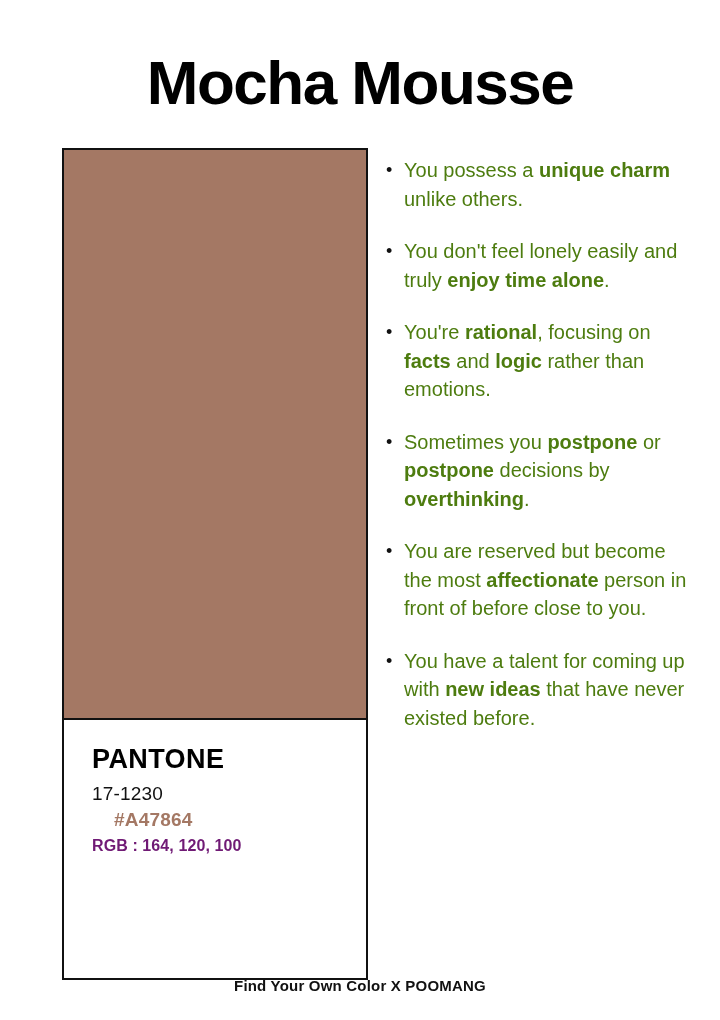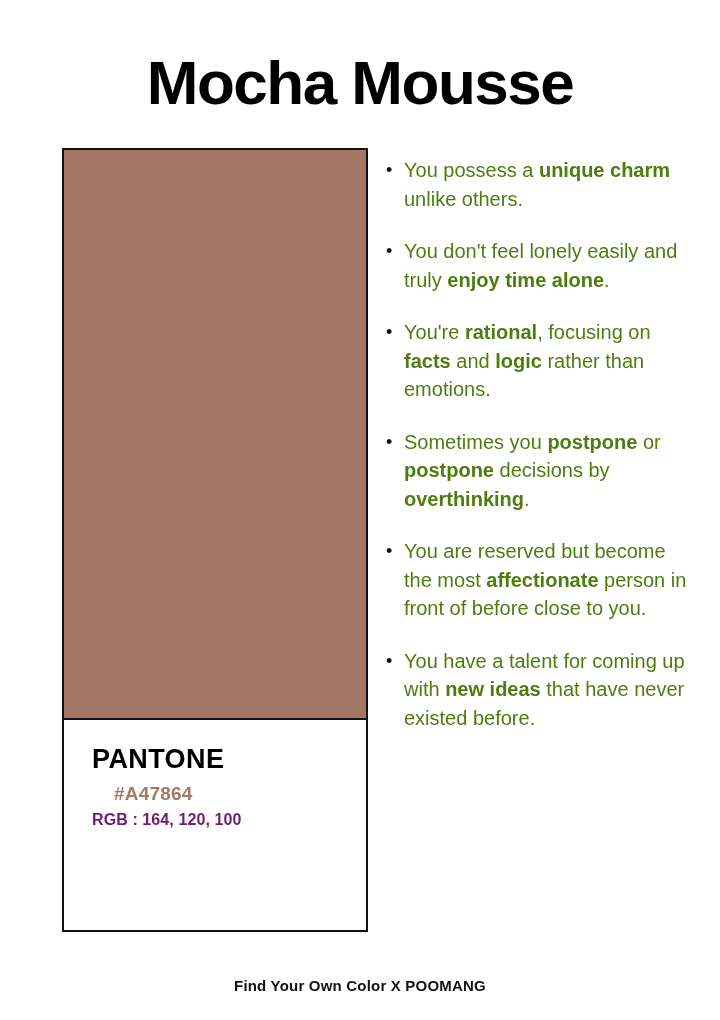--- a/index.html
+++ b/index.html
@@ -46,21 +46,21 @@
     flex: 0 0 auto;
   }
   .swatch-color {
     height: 568px;
     width: 100%;
   }
   .swatch-info {
     border-top: 2px solid #111111;
     padding: 24px 28px 22px 28px;
     box-sizing: border-box;
-    height: 212px;
+    height: 260px;
   }
   .pantone-word {
     font-size: 27px;
     font-weight: bold;
     letter-spacing: 0.4px;
     margin: 0 0 8px 0;
     color: #000000;
   }
   .pantone-code {
     font-size: 19px;
@@ -126,20 +126,21 @@
 <div class="page">
 
   <h1 class="title">Mocha Mousse</h1>
 
   <div class="content">
 
     <div class="swatch-card">
       <div class="swatch-color" style="background: rgb(164, 120, 100);"></div>
       <div class="swatch-info">
         <div class="pantone-word">PANTONE</div>
+        <div class="pantone-code">17-1230</div>
         <div class="hex-code" style="color: rgb(164, 120, 100); margin-left: 22px;">#A47864</div>
         <div class="rgb-line">RGB : 164, 120, 100</div>
       </div>
     </div>
 
     <div class="traits">
         <div class="trait">
           <span class="bullet">•</span>
           <span class="trait-text"><span>You possess a </span><b>unique charm</b><span> unlike others.</span></span>
         </div>

